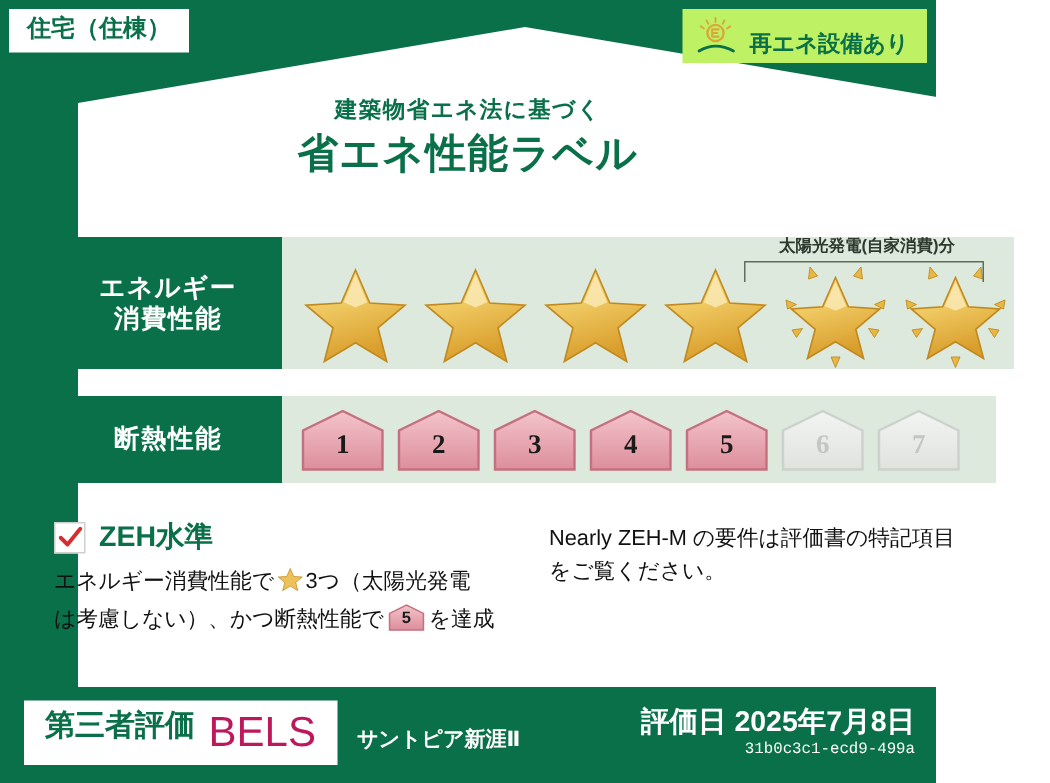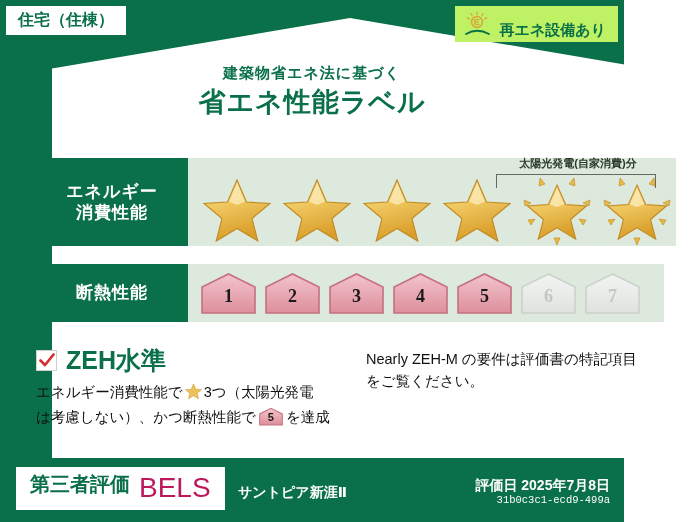--- a/index.html
+++ b/index.html
@@ -159,21 +159,21 @@
   }
   .check-box {
     width: 21px; height: 21px;
     border: 1.5px solid #cfcfcf;
     background: #fff;
     position: relative;
     flex: 0 0 21px;
   }
   .check-box svg { position: absolute; left: 2px; top: 2px; }
   .check-title {
-    font-size: 25px; font-weight: bold; color: #0a7049;
+    font-size: 19px; font-weight: bold; color: #0a7049;
     line-height: 1; white-space: nowrap;
   }
   .check-body {
     font-size: 14.5px;
     color: #111;
     line-height: 1.55;
   }
   .check-body .inline-star { display: inline-block; vertical-align: -3px; margin: 0 1px; }
   .check-body .inline-house { display: inline-block; vertical-align: -4px; margin: 0 2px; position: relative; width: 26px; height: 19px; }
   .check-body .inline-house .n {
@@ -199,21 +199,21 @@
     font-size: 14px; font-weight: bold; color: #ffffff;
     z-index: 6; line-height: 1;
   }
   .footer-right {
     position: absolute;
     right: 14px; bottom: 14px;
     text-align: right;
     color: #ffffff;
     z-index: 6;
   }
-  .eval-date { font-size: 14px; font-weight: bold; line-height: 1.2; }
+  .eval-date { font-size: 19px; font-weight: bold; line-height: 1.2; }
   .eval-id { font-size: 10.5px; font-family: "Liberation Mono", "DejaVu Sans Mono", monospace; line-height: 1.4; }
 </style>
 </head>
 <body>
 
 <div id="label">
 
   <div class="inner-house"></div>
 
   <div class="corner-chip">住宅（住棟）</div>

